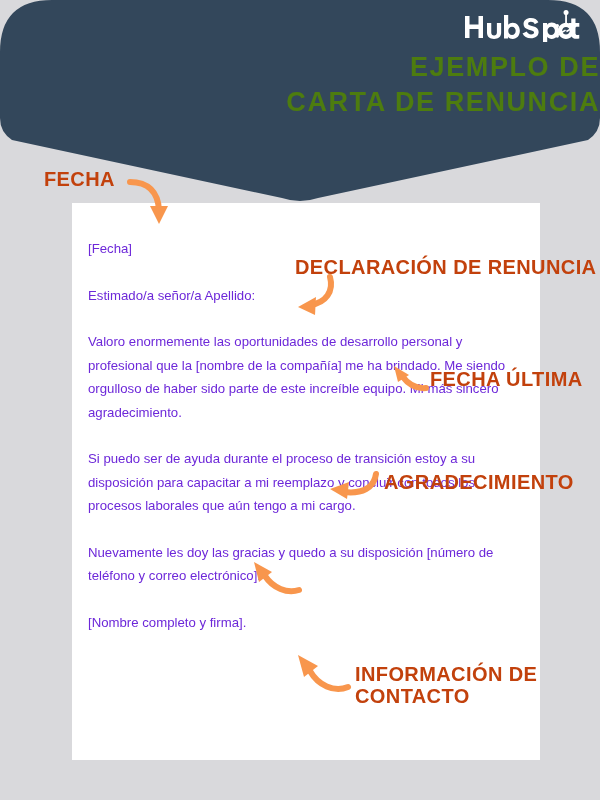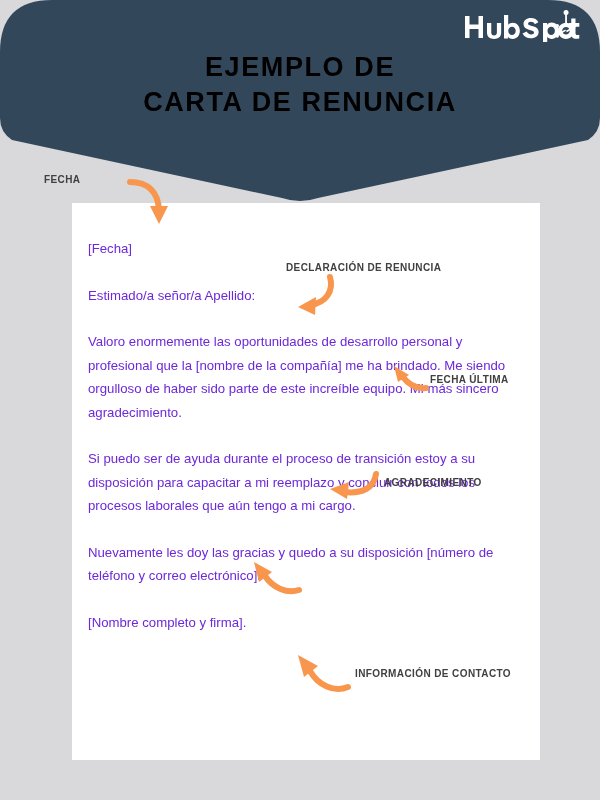--- a/index.html
+++ b/index.html
@@ -36,22 +36,22 @@
     display: block;
     width: 600px;
     height: 210px;
   }
 
   .header-title {
     position: absolute;
     left: 0;
     top: 50px;
     width: 600px;
-    text-align: center;
-    color: #000000;
+    text-align: right;
+    color: #4d7c0f;
     font-family: "Liberation Sans", sans-serif;
     font-size: 27px;
     font-weight: 600;
     letter-spacing: 1.6px;
     line-height: 35px;
     z-index: 4;
     text-transform: uppercase;
   }
   .header-title .title-line {
     display: block;
@@ -91,32 +91,32 @@
     line-height: 23.5px;
   }
   .letter-body p {
     margin: 0 0 23px 0;
   }
   .letter-body p:last-child { margin-bottom: 4px; }
 
   
   .annot {
     position: absolute;
-    color: #404040;
+    color: #c2410c;
     font-family: "Liberation Sans", sans-serif;
     font-weight: bold;
-    font-size: 10px;
+    font-size: 20px;
     letter-spacing: 0.4px;
     line-height: 19px;
     z-index: 6;
     text-transform: uppercase;
     white-space: nowrap;
   }
   .annot-fecha        { left: 44px;  top: 170px; }
-  .annot-declaracion  { left: 286px; top: 258px; }
+  .annot-declaracion  { left: 295px; top: 258px; }
   .annot-fecha-ultima { left: 430px; top: 370px; }
   .annot-agradecimiento { left: 384px; top: 473px; }
   .annot-detalles     { left: 316px; top: 586px; }
   .annot-contacto     { left: 355px; top: 663px; text-align: left; line-height: 22px; white-space: normal; width: 185px;}
 
   
   .arrow {
     position: absolute;
     z-index: 6;
   }

